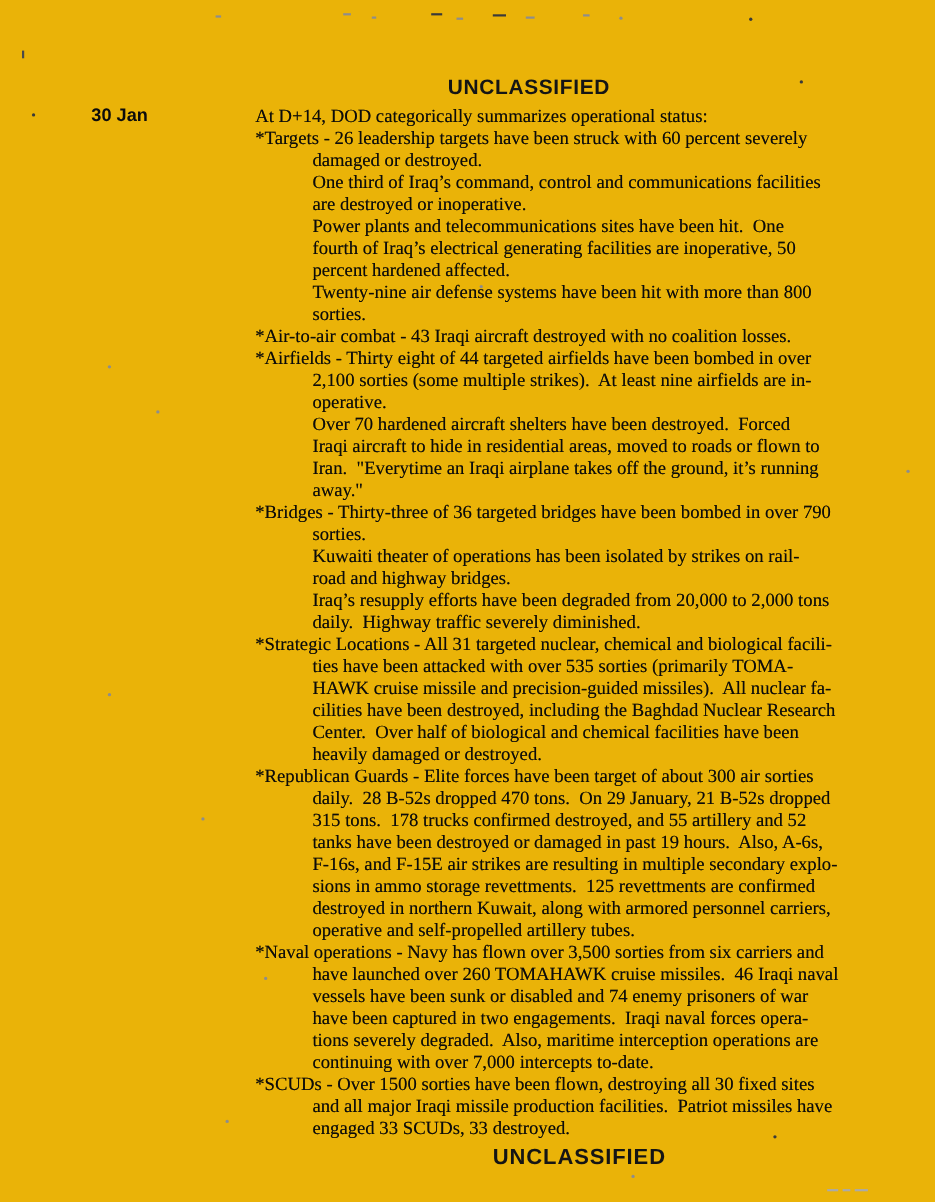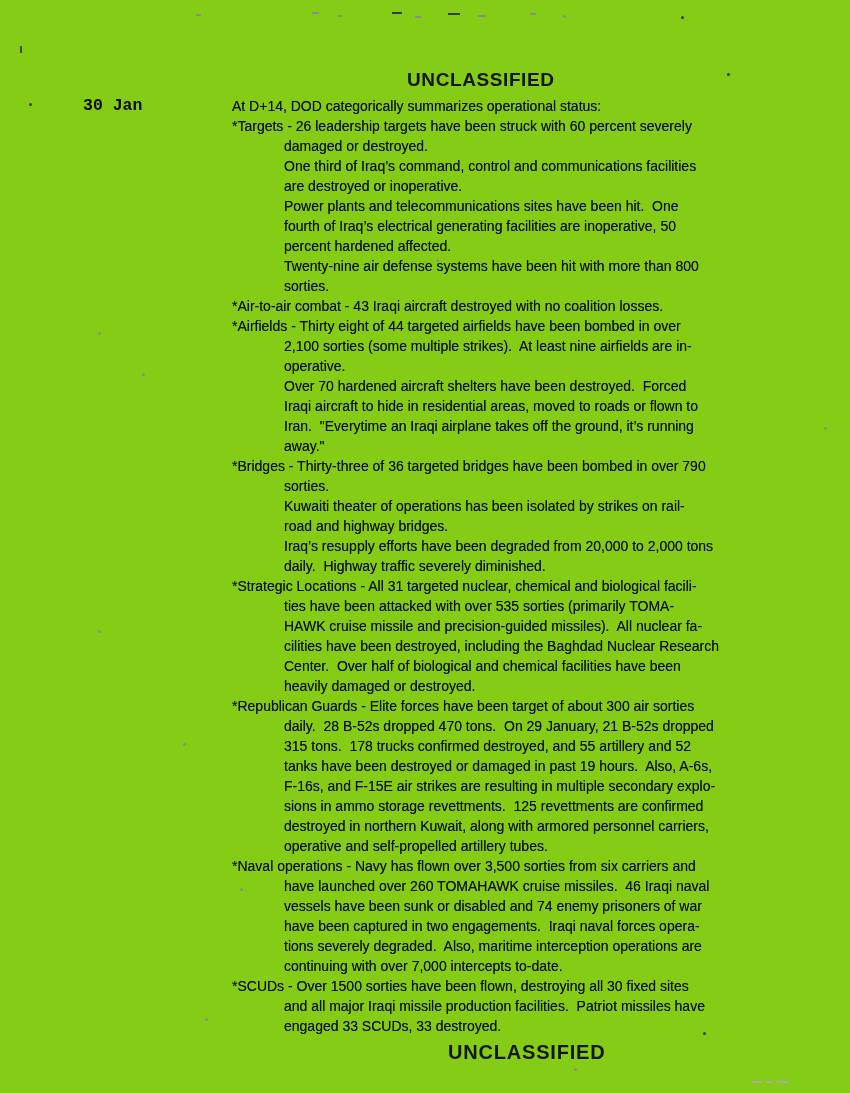--- a/index.html
+++ b/index.html
@@ -3,52 +3,52 @@
 <meta charset="utf-8">
 <style>
   html, body { margin: 0; padding: 0; }
   body {
     width: 850px; height: 1093px;
     background: #ffffff;
     position: relative;
     overflow: hidden;
     font-family: "Liberation Serif", serif;
   }
-  .page { position: absolute; inset: 0; background: #84cc16; }
+  .page { position: absolute; inset: 0; background: #eab308; }
 
   .classification {
     position: absolute;
     font-family: "Liberation Sans", sans-serif;
     font-weight: 700;
     color: #151515;
     letter-spacing: 0.6px;
     white-space: pre;
   }
   .classification.header { left: 407px; top: 69px; font-size: 19px; }
   .classification.footer { left: 448px; top: 1041px; font-size: 20px; letter-spacing: 0.8px; }
 
   .date {
     position: absolute;
     left: 83px; top: 96px;
-    font-family: Liberation Mono, monospace;
+    font-family: Liberation Sans, sans-serif;
     font-weight: 700;
     font-size: 16.5px;
     color: #0c0c0c;
     white-space: pre;
   }
 
   .lines {
     position: absolute;
     left: 232px; top: 96px;
     width: 590px;
   }
   .line {
     white-space: pre;
-    font-family: Liberation Sans, sans-serif;
-    font-size: 14px;
+    font-family: Liberation Serif, serif;
+    font-size: 17px;
     line-height: 20px;
     height: 20px;
     color: #0c0c0c;
     text-shadow: 0 0 0.5px rgba(0,0,0,0.55);
   }
   .line.indent-1 { padding-left: 52px; }
 
   
   .art { position: absolute; display: block; background: #8d8d8d; }
   .art.dot { width: 3px; height: 3px; border-radius: 50%; }

